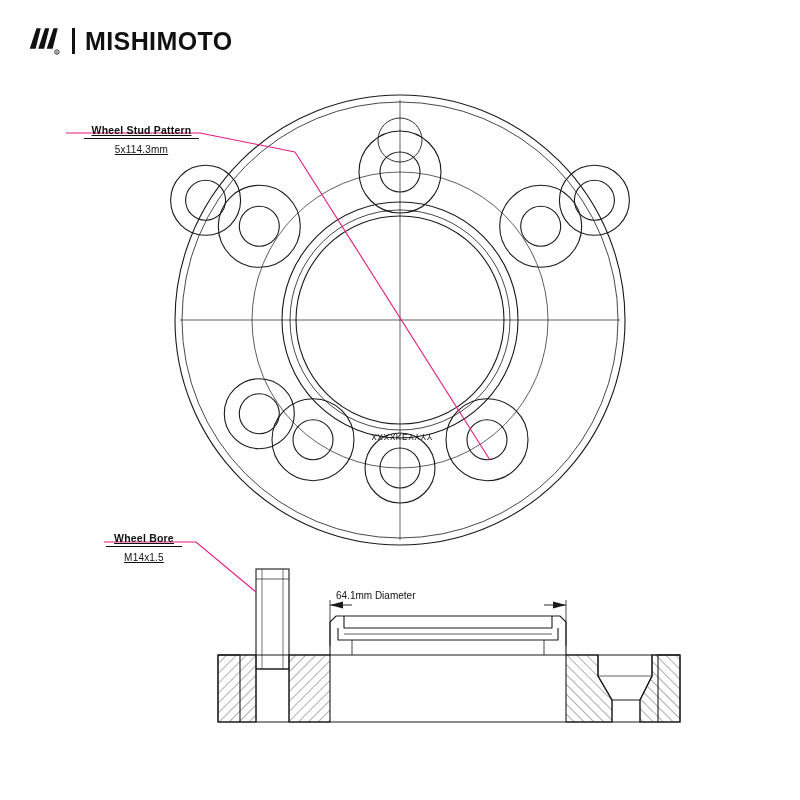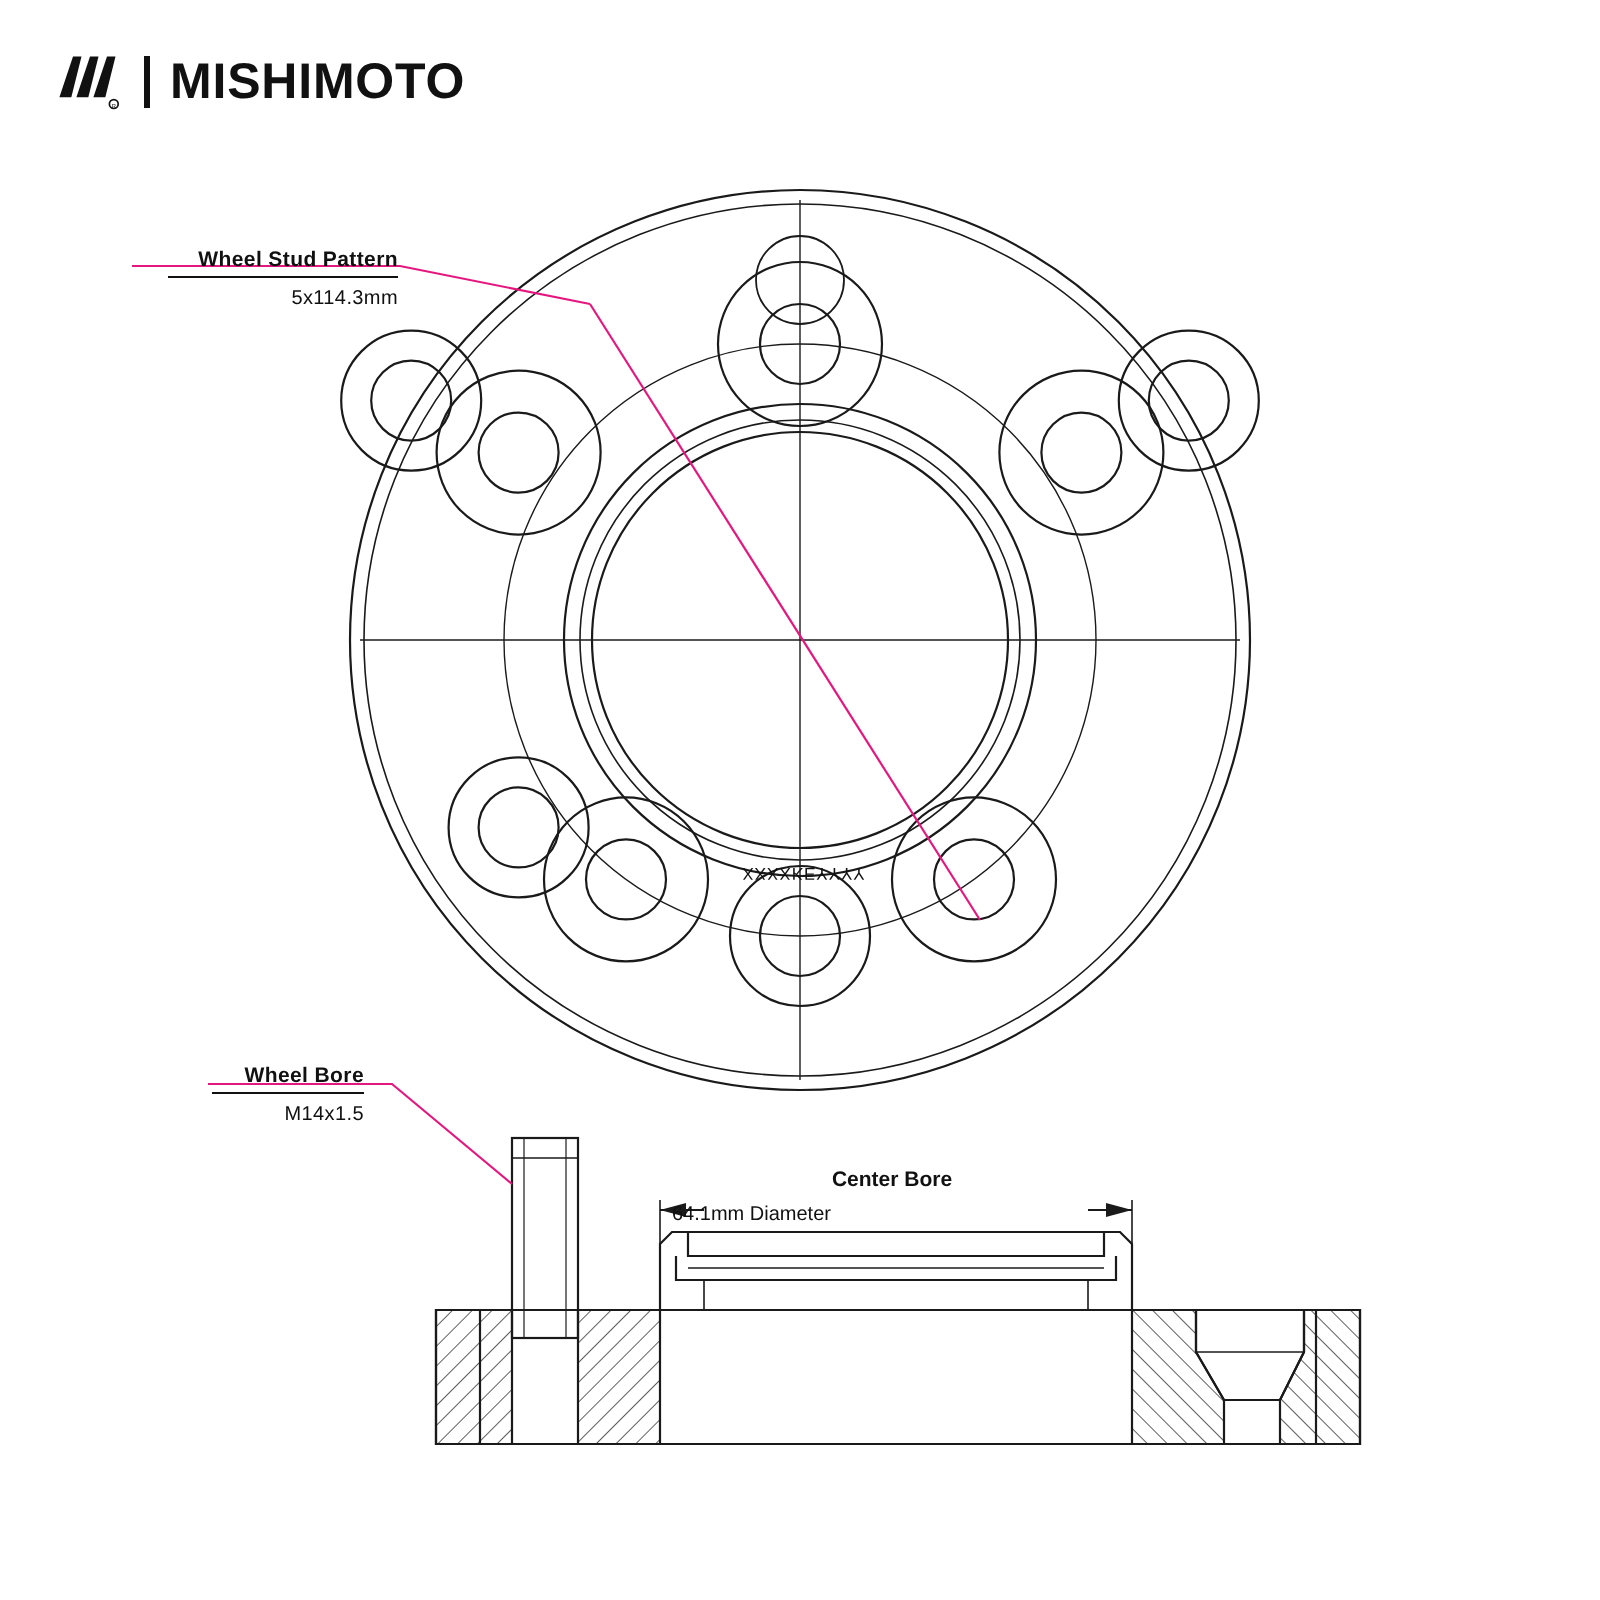--- a/index.html
+++ b/index.html
@@ -56,21 +56,22 @@
     top: 63px;
     font-size: 16.5px;
     font-weight: bold;
     letter-spacing: 0.9px;
     color: #111111;
   }
 
   
   .callout {
     position: absolute;
-    text-align: right;
+    text-align: center;
+    text-decoration: underline;
   }
   .callout .c-title {
     font-size: 10.5px;
     font-weight: bold;
     color: #111111;
     letter-spacing: 0.2px;
     white-space: nowrap;
   }
   .callout .c-value {
     font-size: 10px;
@@ -262,19 +263,18 @@
     <div class="c-value">5x114.3mm</div>
   </div>
 
   <div class="callout" id="callout-wheel-stud">
     <div class="c-title">Wheel Bore</div>
     <div class="c-rule"></div>
     <div class="c-value">M14x1.5</div>
   </div>
 
   <div id="callout-center-bore">
-    <div class="c-title">Center Bore</div>
     <div class="c-value">64.1mm Diameter</div>
   </div>
 
   <div class="etch">XXXXKEYYYY</div>
 
 </div>
 
 </body></html>

